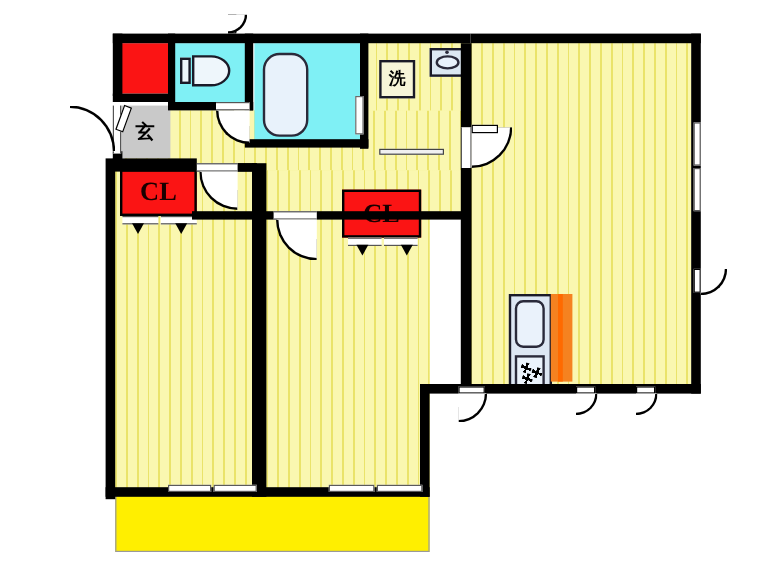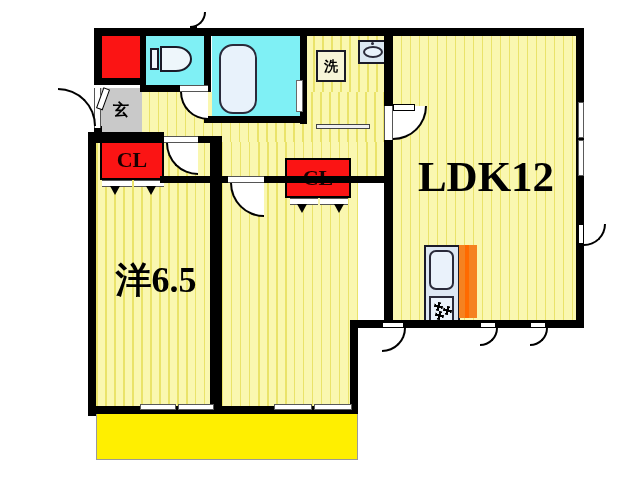--- a/index.html
+++ b/index.html
@@ -289,22 +289,16 @@
   <div class="abs door-leaf" style="left:578px; top:224px; width:6px; height:20px;"></div>
   <div class="abs door-arc arc-br" style="left:584px; top:224px; width:22px; height:22px; border-top:none; border-left:none;"></div>
 
   <div class="abs door-leaf" style="left:382px; top:322px; width:22px; height:6px;"></div>
   <div class="abs door-arc arc-br" style="left:382px; top:328px; width:24px; height:24px; border-top:none; border-left:none;"></div>
   <div class="abs door-leaf" style="left:480px; top:322px; width:16px; height:6px;"></div>
   <div class="abs door-arc arc-br" style="left:480px; top:328px; width:18px; height:18px; border-top:none; border-left:none;"></div>
   <div class="abs door-leaf" style="left:530px; top:322px; width:16px; height:6px;"></div>
   <div class="abs door-arc arc-br" style="left:530px; top:328px; width:18px; height:18px; border-top:none; border-left:none;"></div>
 
-  <div class="abs label label-ldk" style="left:396px; top:150px; width:180px; height:52px;">
-    <span>LDK12</span>
-  </div>
-
-  <div class="abs label label-room" style="left:98px; top:255px; width:116px; height:50px;">
-    <span>洋6.5</span>
-  </div>
+
 
 
 </div>
 
 </body></html>

